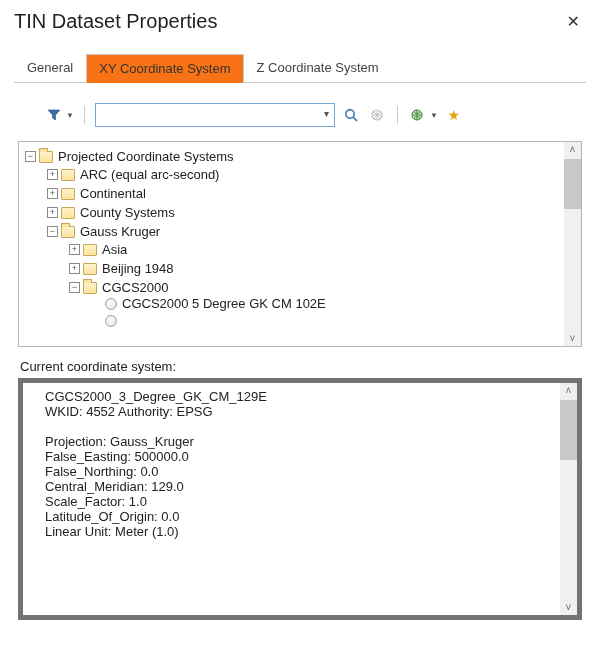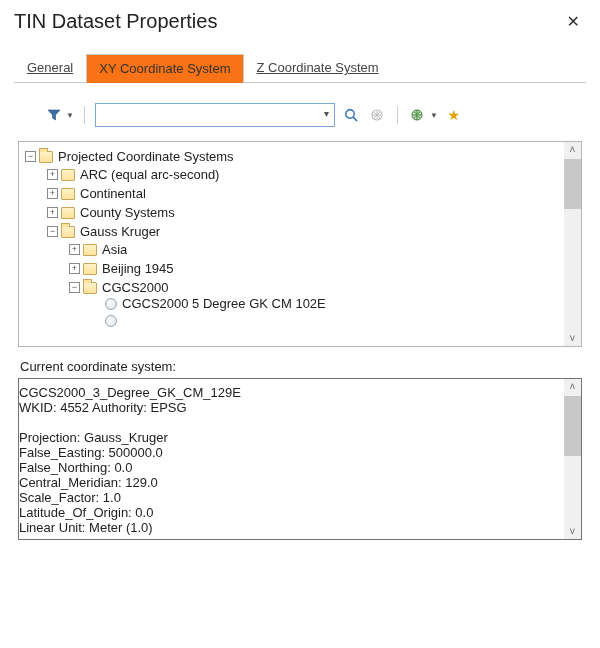--- a/index.html
+++ b/index.html
@@ -4,21 +4,21 @@
 <style>
   * { box-sizing: border-box; font-family: "Segoe UI", Tahoma, sans-serif; font-size: 13px; }
   body { margin: 0; background: #fff; width: 600px; height: 648px; overflow: hidden; color: #222; }
   .titlebar { display: flex; align-items: center; justify-content: space-between; padding: 8px 12px 4px 14px; }
   .titlebar .title { font-size: 20px; }
   .close-x { font-size: 16px; font-weight: 300; color: #333; padding: 4px 8px; }
 
   .tabs { display: flex; border-bottom: 1px solid #c8c8c8; margin: 14px 14px 0 14px; }
   .tab { padding: 6px 12px 7px 12px; border: 1px solid transparent; border-bottom: none; position: relative; cursor: default; color: #333; }
   .tab.active { border-color: #c8c8c8; background: #f97316; top: 1px; }
-  .tab.inactive { color: #444; text-decoration: underline; }
+  .tab.inactive { color: #444; }
 
   .panel { padding: 16px 18px 10px 18px; }
   .toolbar { display: flex; align-items: center; gap: 6px; margin: 4px 0 14px 26px; }
   .tool-btn { display: inline-flex; align-items: center; justify-content: center; width: 20px; height: 20px; }
   .divider { width: 1px; height: 18px; background: #ccc; margin: 0 4px; }
   .searchbox { position: relative; width: 240px; }
   .searchbox input { width: 100%; height: 24px; border: 1px solid #7aa7d9; padding: 2px 22px 2px 6px; outline: none; }
   .searchbox .caret { position: absolute; right: 6px; top: 5px; pointer-events: none; color: #555; font-size: 10px; }
 
   .tree-pane { position: relative; border: 1px solid #b5b5b5; height: 206px; overflow: hidden; }
@@ -32,21 +32,21 @@
   .row { display: inline-flex; align-items: center; gap: 3px; }
   .expander { display: inline-flex; width: 11px; height: 11px; border: 1px solid #8a8a8a; align-items: center; justify-content: center; font-size: 9px; line-height: 1; color: #555; background:#fff; }
   .expander.blank { border: none; }
   .folder-icon { display:inline-block; width:14px; height:12px; border:1px solid #c7a85a; background:linear-gradient(#fff2c9,#fde39d); border-radius:1px; position:relative; }
   .folder-icon.open::before { content:""; position:absolute; left:-1px; right:-1px; top:-4px; height:3px; background:#fde39d; border:1px solid #c7a85a; border-bottom:none; width:7px; }
   .globe-icon { display:inline-block; width:12px; height:12px; border:1px solid #9aa6b2; border-radius:50%; background:radial-gradient(circle at 4px 4px,#fff,#d6dde4); }
   .star-icon { color:#e6a20f; font-size:14px; }
   .node-label { padding-left:2px; }
 
   .section-label { margin: 12px 0 4px 2px; }
-  .details-pane { position: relative; border: 1px solid #737373; height: 162px; padding: 6px 22px 6px 0; white-space: pre; overflow: hidden; font-size: 13px; color:#222; }
+  .details-pane { position: relative; border: 5px solid #737373; height: 242px; padding: 6px 22px 6px 22px; white-space: pre; overflow: hidden; font-size: 13px; color:#222; }
   .details-scroll { position: absolute; top: 0; bottom: 0; right: 0; width: 17px; background: #f0f0f0; display:flex; flex-direction:column; justify-content:space-between; align-items:center; }
   .details-scroll .arrow { font-size: 10px; color: #666; padding: 2px 0; }
   .details-scroll .thumb { background: #c8c8c8; width:100%; flex:0 0 60px; margin-top:2px; }
 </style>
 </head>
 <body>
 
 <div class="titlebar">
   <span class="title">TIN Dataset Properties</span>
   <span class="close-x">✕</span>
@@ -127,21 +127,21 @@
             </span>
             <ul>
               <li class="node"><span class="row">
                 <span class="expander">+</span>
                 <span class="folder-icon"></span>
                 <span class="node-label">Asia</span>
               </span></li>
               <li class="node"><span class="row">
                 <span class="expander">+</span>
                 <span class="folder-icon"></span>
-                <span class="node-label">Beijing 1945</span>
+                <span class="node-label">Beijing 1948</span>
               </span></li>
               <li class="node">
                 <span class="row">
                   <span class="expander">−</span>
                   <span class="folder-icon open"></span>
                   <span class="node-label">CGCS2000</span>
                 </span>
                 <ul>
                   <li class="node"><span class="row">
                     <span class="expander blank"></span>

